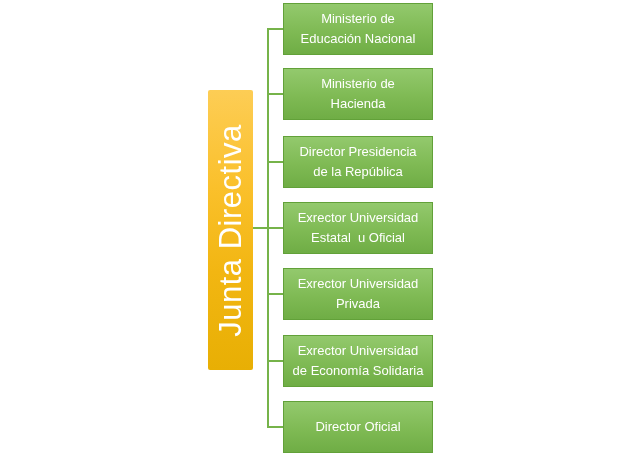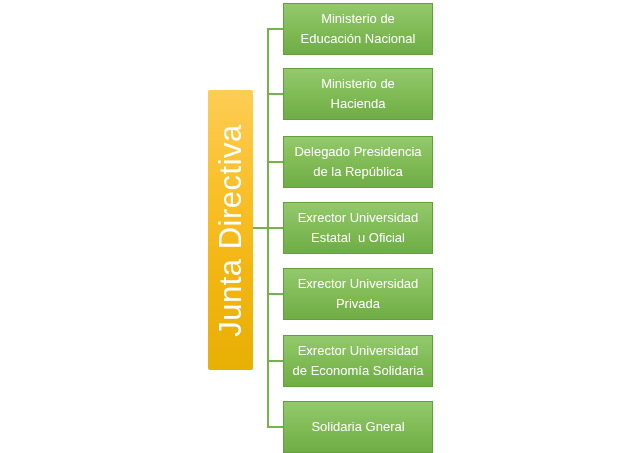--- a/index.html
+++ b/index.html
@@ -111,32 +111,32 @@
 
   <div class="node n1">
     <span class="node-label">Ministerio de
 Educación Nacional</span>
   </div>
   <div class="node n2">
     <span class="node-label">Ministerio de
 Hacienda</span>
   </div>
   <div class="node n3">
-    <span class="node-label">Delegado Presidencia
+    <span class="node-label">Director Presidencia
 de la República</span>
   </div>
   <div class="node n4">
     <span class="node-label">Exrector Universidad
 Estatal  u Oficial</span>
   </div>
   <div class="node n5">
     <span class="node-label">Exrector Universidad
 Privada</span>
   </div>
   <div class="node n6">
     <span class="node-label">Exrector Universidad
 de Economía Solidaria</span>
   </div>
   <div class="node n7">
-    <span class="node-label">Solidaria Gneral</span>
+    <span class="node-label">Director Oficial</span>
   </div>
 
 </div>
 
 </body></html>

